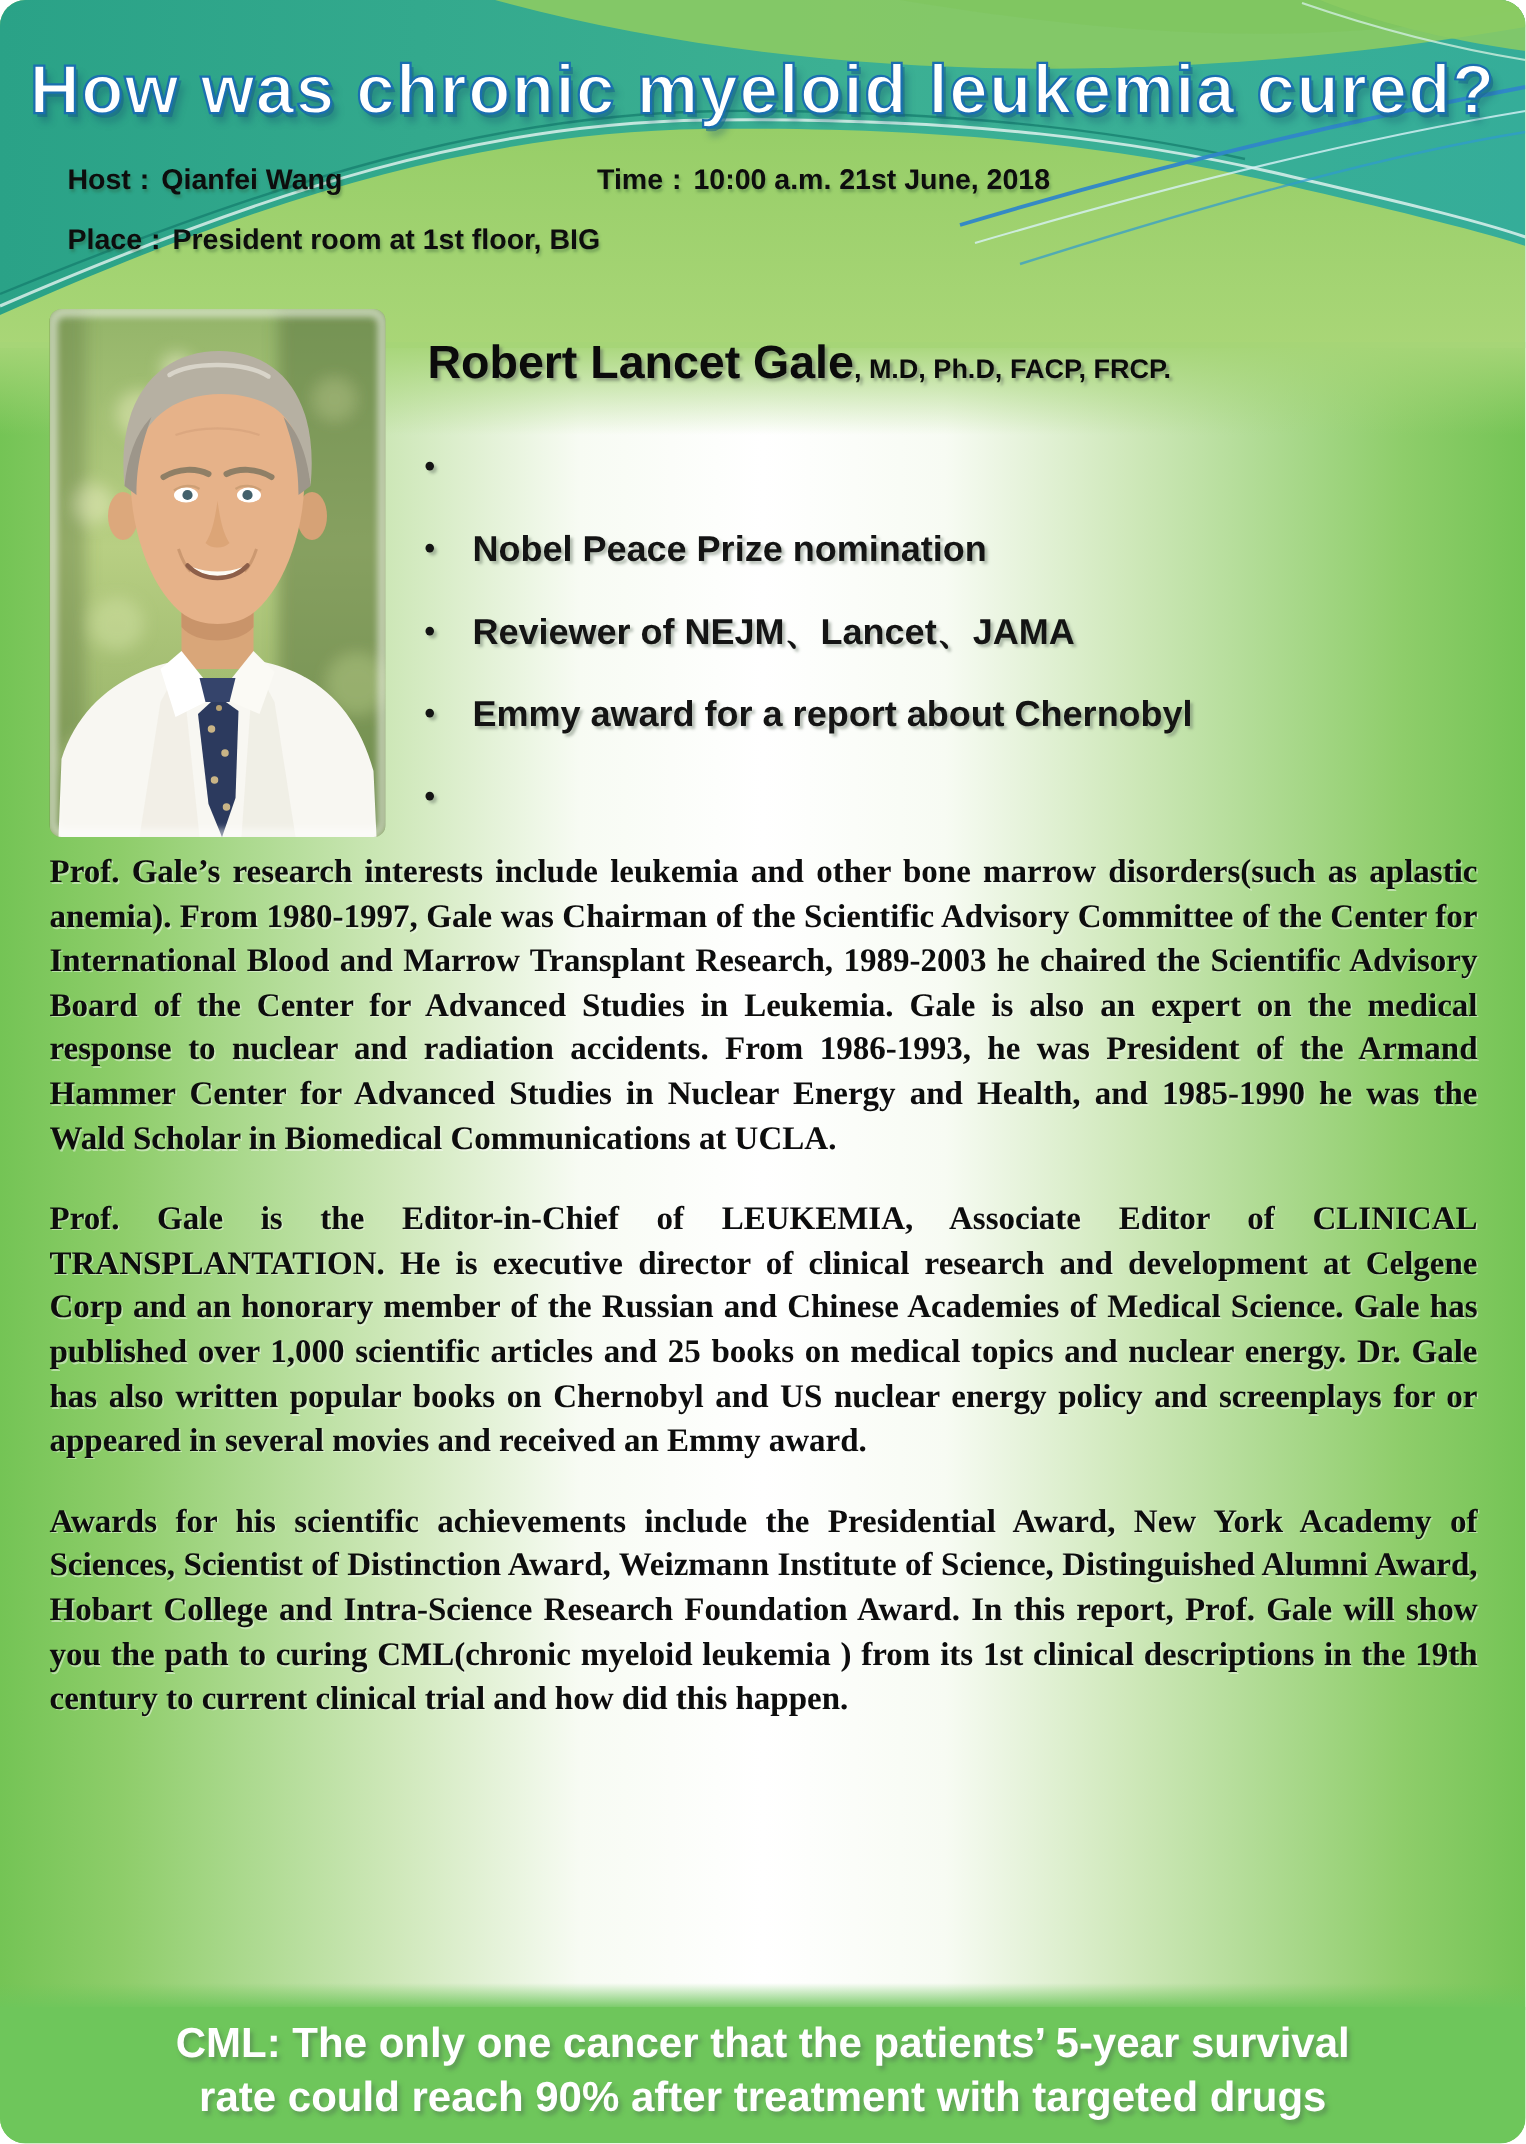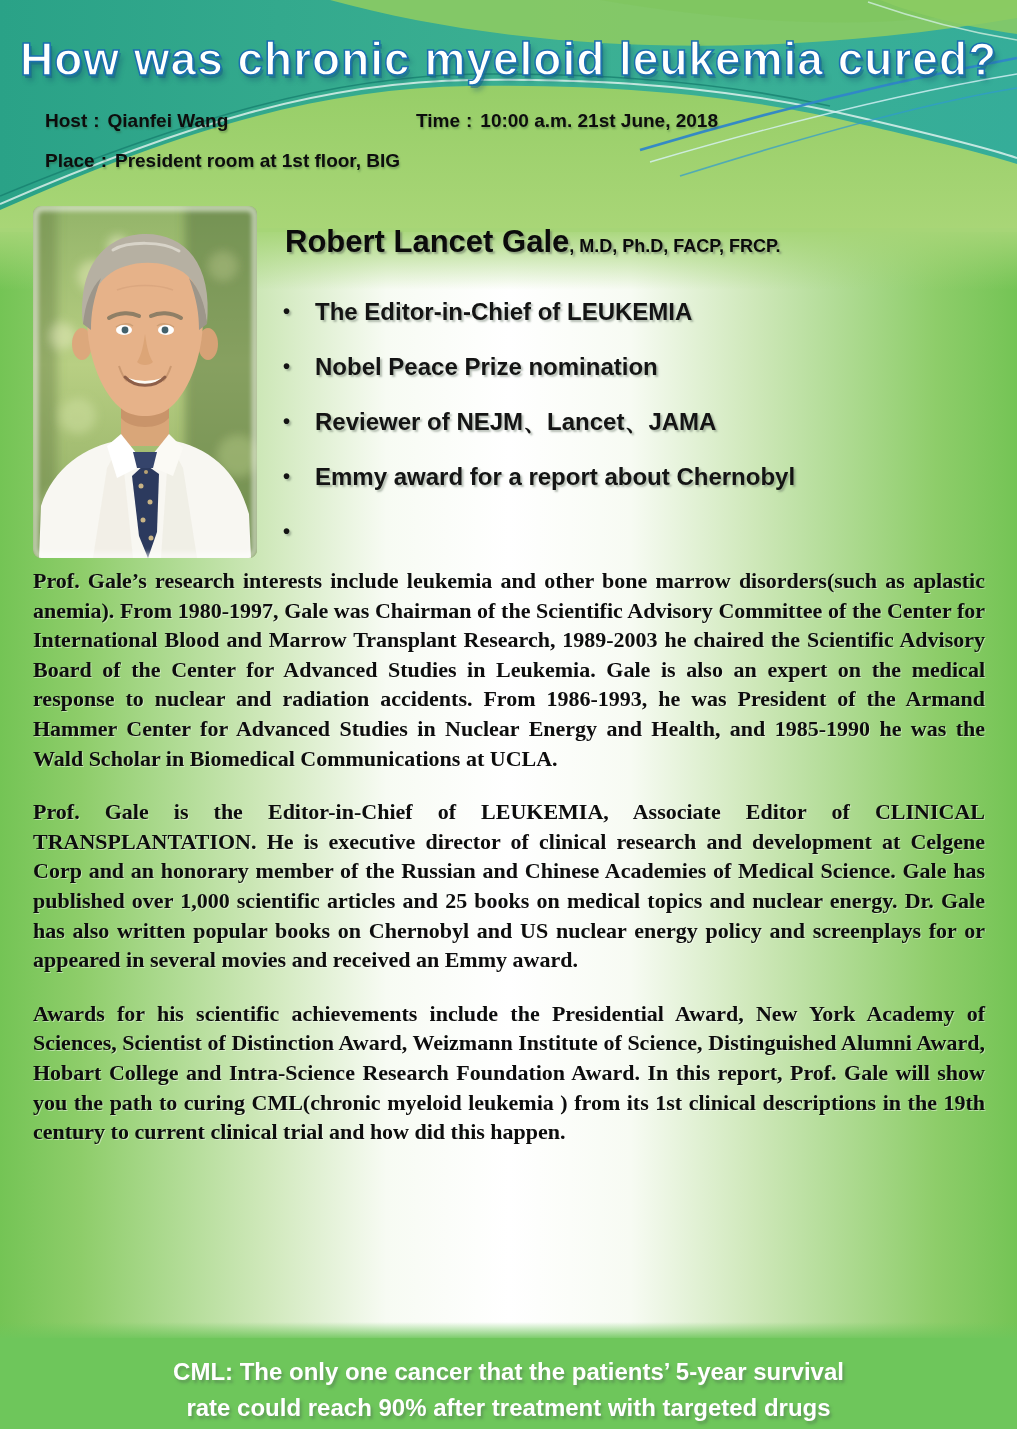--- a/index.html
+++ b/index.html
@@ -5,20 +5,21 @@
   html,body{margin:0;padding:0;}
   .poster{
     position:relative;
     width:1017px;height:1429px;
     overflow:hidden;
     font-family:"Liberation Sans",sans-serif;
     background:linear-gradient(90deg,
       var(--page-green,#74c455) 0%,#8ecd6a 8%,#cfe8ba 26%,#f7fbf3 38%,
       #ffffff 50%,#f7fbf3 62%,#cfe8ba 74%,#8ecd6a 92%,
       var(--page-green,#74c455) 100%);
+    border-radius:17px;
   }
   .header-svg{position:absolute;top:0;left:0;z-index:0;display:block;}
   .blend-top{
     position:absolute;top:228px;left:0;width:100%;height:62px;z-index:1;
     background:linear-gradient(180deg,#a6d577 0%,rgba(166,213,119,0) 100%);
   }
   .page-title{
     position:absolute;top:32px;left:0;width:100%;z-index:3;
     text-align:center;
     font-size:46px;font-weight:bold;letter-spacing:1px;
@@ -26,21 +27,21 @@
     -webkit-text-stroke:1.5px var(--title-outline,#1a6fb0);
     text-shadow:2px 3px 0 rgba(23,98,140,0.55),4px 6px 5px rgba(20,80,110,0.35);
   }
   .info-line{
     position:absolute;z-index:3;
     font-size:19px;font-weight:bold;color:#0d0d0d;
     text-shadow:1px 2px 2px rgba(40,80,50,0.35);
     white-space:nowrap;
   }
   .info-host{top:110px;left:45px;}
-  .info-time{top:110px;left:416px;text-align:right;}
+  .info-time{top:110px;left:398px;text-align:right;}
   .info-place{top:150px;left:45px;}
   .colon{margin:0 8px 0 6px;}
   .photo{position:absolute;top:206px;left:33px;z-index:2;display:block;}
   .speaker-head{
     position:absolute;top:224px;left:285px;z-index:3;white-space:nowrap;
     color:#0b0b0b;text-shadow:2px 2px 2px rgba(90,100,90,0.5);
   }
   .speaker-name{font-size:31px;font-weight:bold;}
   .speaker-creds{font-size:18px;font-weight:bold;}
   .highlights{
@@ -65,23 +66,23 @@
   .bio p{margin:0 0 24px 0;}
   .blend-footer{
     position:absolute;top:1322px;left:0;width:100%;height:18px;z-index:1;
     background:linear-gradient(180deg,rgba(110,198,91,0),var(--footer-green,#6ec65b));
   }
   .footer{
     position:absolute;top:1338px;left:0;width:100%;height:91px;z-index:2;
     background:var(--footer-green,#6ec65b);
   }
   .footer-text{
-    position:relative;z-index:3;padding-top:16px;
+    position:relative;z-index:3;padding-top:6px;
     text-align:center;
-    font-size:24px;font-weight:bold;line-height:36px;
+    font-size:28px;font-weight:bold;line-height:36px;
     color:var(--footer-text,#ffffff);
     text-shadow:2px 3px 3px rgba(80,120,80,0.55);
   }
 </style>
 </head>
 <body>
 
 <div class="poster">
 
   <svg class="header-svg" width="1017" height="232" viewBox="0 0 1017 232" preserveAspectRatio="none">
@@ -192,21 +193,20 @@
     </g>
   </svg>
 
   <div class="speaker-head">
     <span class="speaker-name">Robert Lancet Gale</span><span class="speaker-creds">, M.D, Ph.D, FACP, FRCP.</span>
   </div>
 
   <ul class="highlights">
     <li>
       <span class="bullet">•</span>
-      <span class="hl-text">The Editor-in-Chief of LEUKEMIA</span>
     </li>
     <li>
       <span class="bullet">•</span>
       <span class="hl-text">Nobel Peace Prize nomination</span>
     </li>
     <li>
       <span class="bullet">•</span>
       <span class="hl-text">Reviewer of NEJM、Lancet、JAMA</span>
     </li>
     <li>

